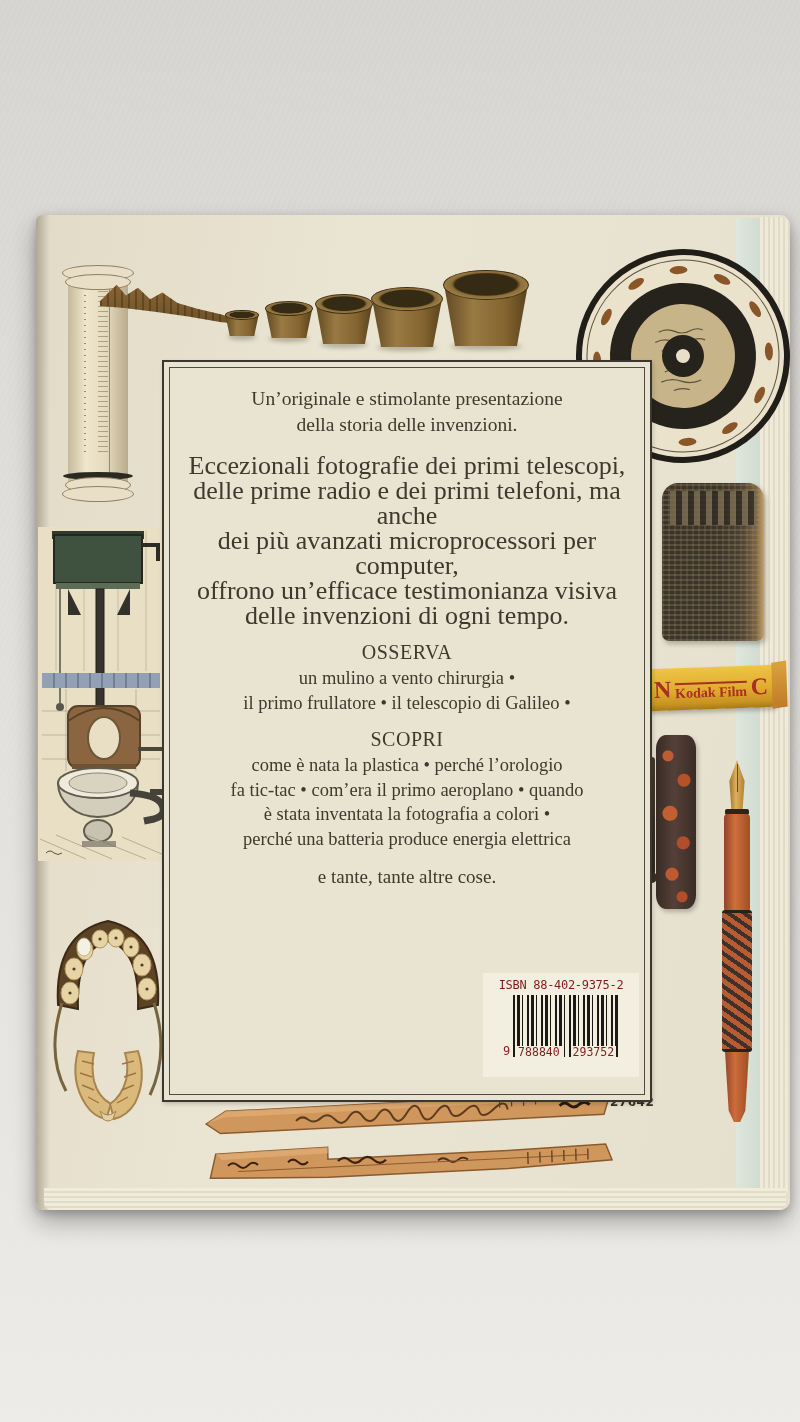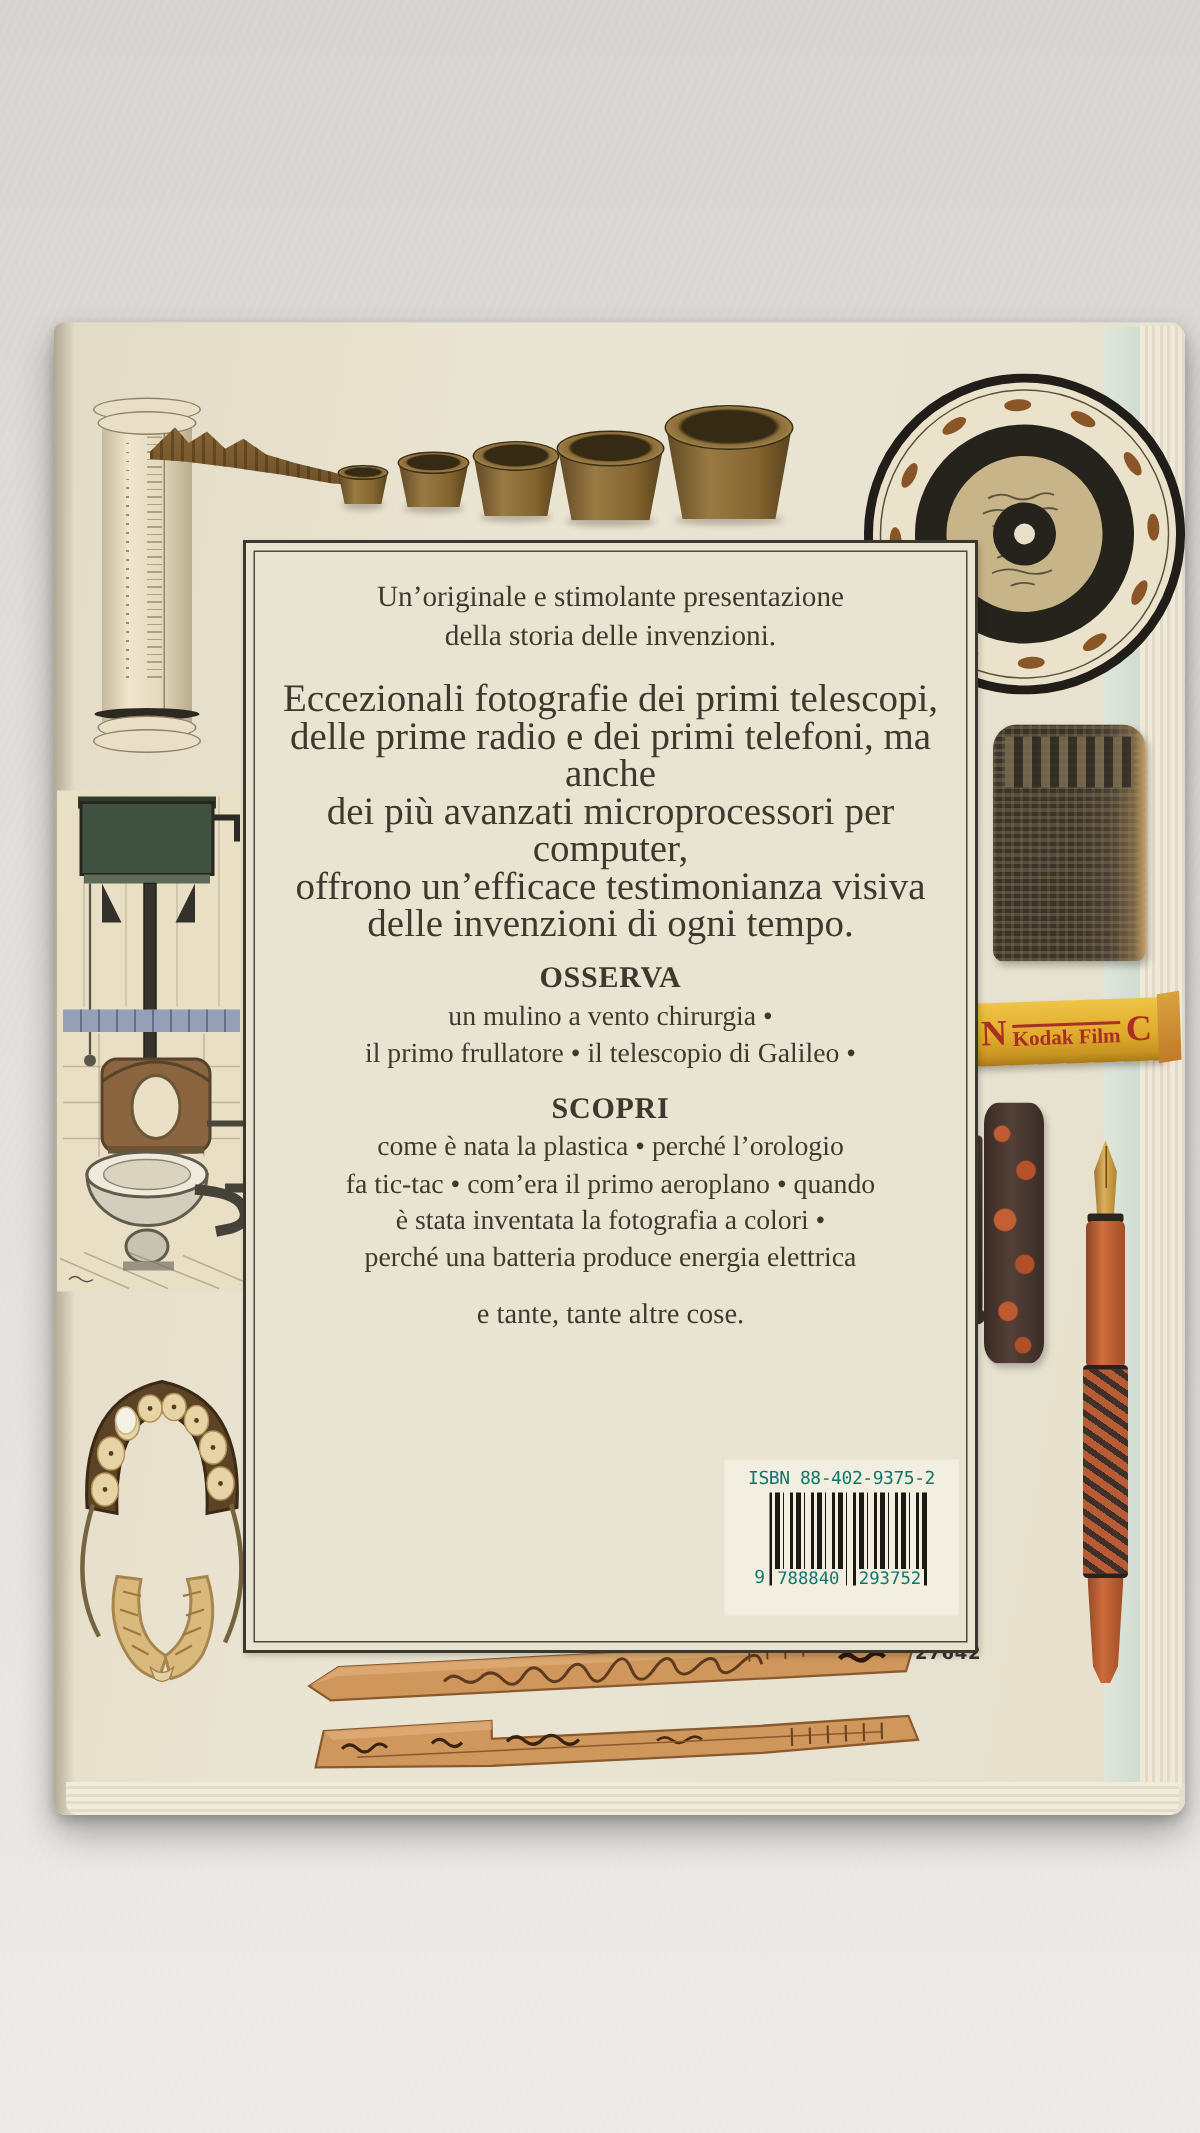--- a/index.html
+++ b/index.html
@@ -30,27 +30,27 @@
     position:absolute;left:126px;top:145px;width:486px;height:738px;
     background:#e9e3d1;border:2px solid #3a372f;
     box-shadow:1px 2px 4px rgba(0,0,0,.18);
   }
   .panel-inner{position:absolute;inset:5px;border:1px solid #4d4a40;}
   .panel-content{position:absolute;inset:8px;text-align:center;color:#3e392e;}
   .book-title{margin-top:16px;font-size:36px;font-weight:bold;letter-spacing:1px;color:#b23228;}
   .intro{margin-top:16px;font-size:19.5px;line-height:26px;}
   .description{margin-top:15px;font-size:26px;line-height:25px;}
   .section{margin-top:13px;}
-  .section-heading{font-size:20px;font-weight:bold;letter-spacing:.5px;margin-bottom:2px;}
+  .section-heading{font-size:20px;font-weight:normal;letter-spacing:.5px;margin-bottom:2px;}
   .section .line{font-size:18.5px;line-height:24.5px;}
   .closing{margin-top:15px;font-size:19px;}
   
   .isbn-block{
     position:absolute;right:3px;bottom:15px;width:156px;height:104px;
-    background:#f3efe0;font-family:"DejaVu Sans Mono", monospace;color:#0f766e;
+    background:#f3efe0;font-family:"DejaVu Sans Mono", monospace;color:#7f1d1d;
   }
   .isbn-label{margin-top:5px;text-align:center;font-size:12px;letter-spacing:-.3px;}
   .barcode{display:flex;align-items:flex-end;justify-content:center;gap:3px;margin-top:3px;}
   .bc-nine{font-size:12px;line-height:12px;}
   .bc-bars{position:relative;width:106px;height:62px;
     background:repeating-linear-gradient(90deg,
       #1c1914 0 2px, #f3efe0 2px 4px,
       #1c1914 4px 7px, #f3efe0 7px 9px,
       #1c1914 9px 10px, #f3efe0 10px 14px);text-align:right;}
   .bc-labels{position:absolute;left:3px;right:3px;bottom:-1px;display:flex;justify-content:space-between;}

